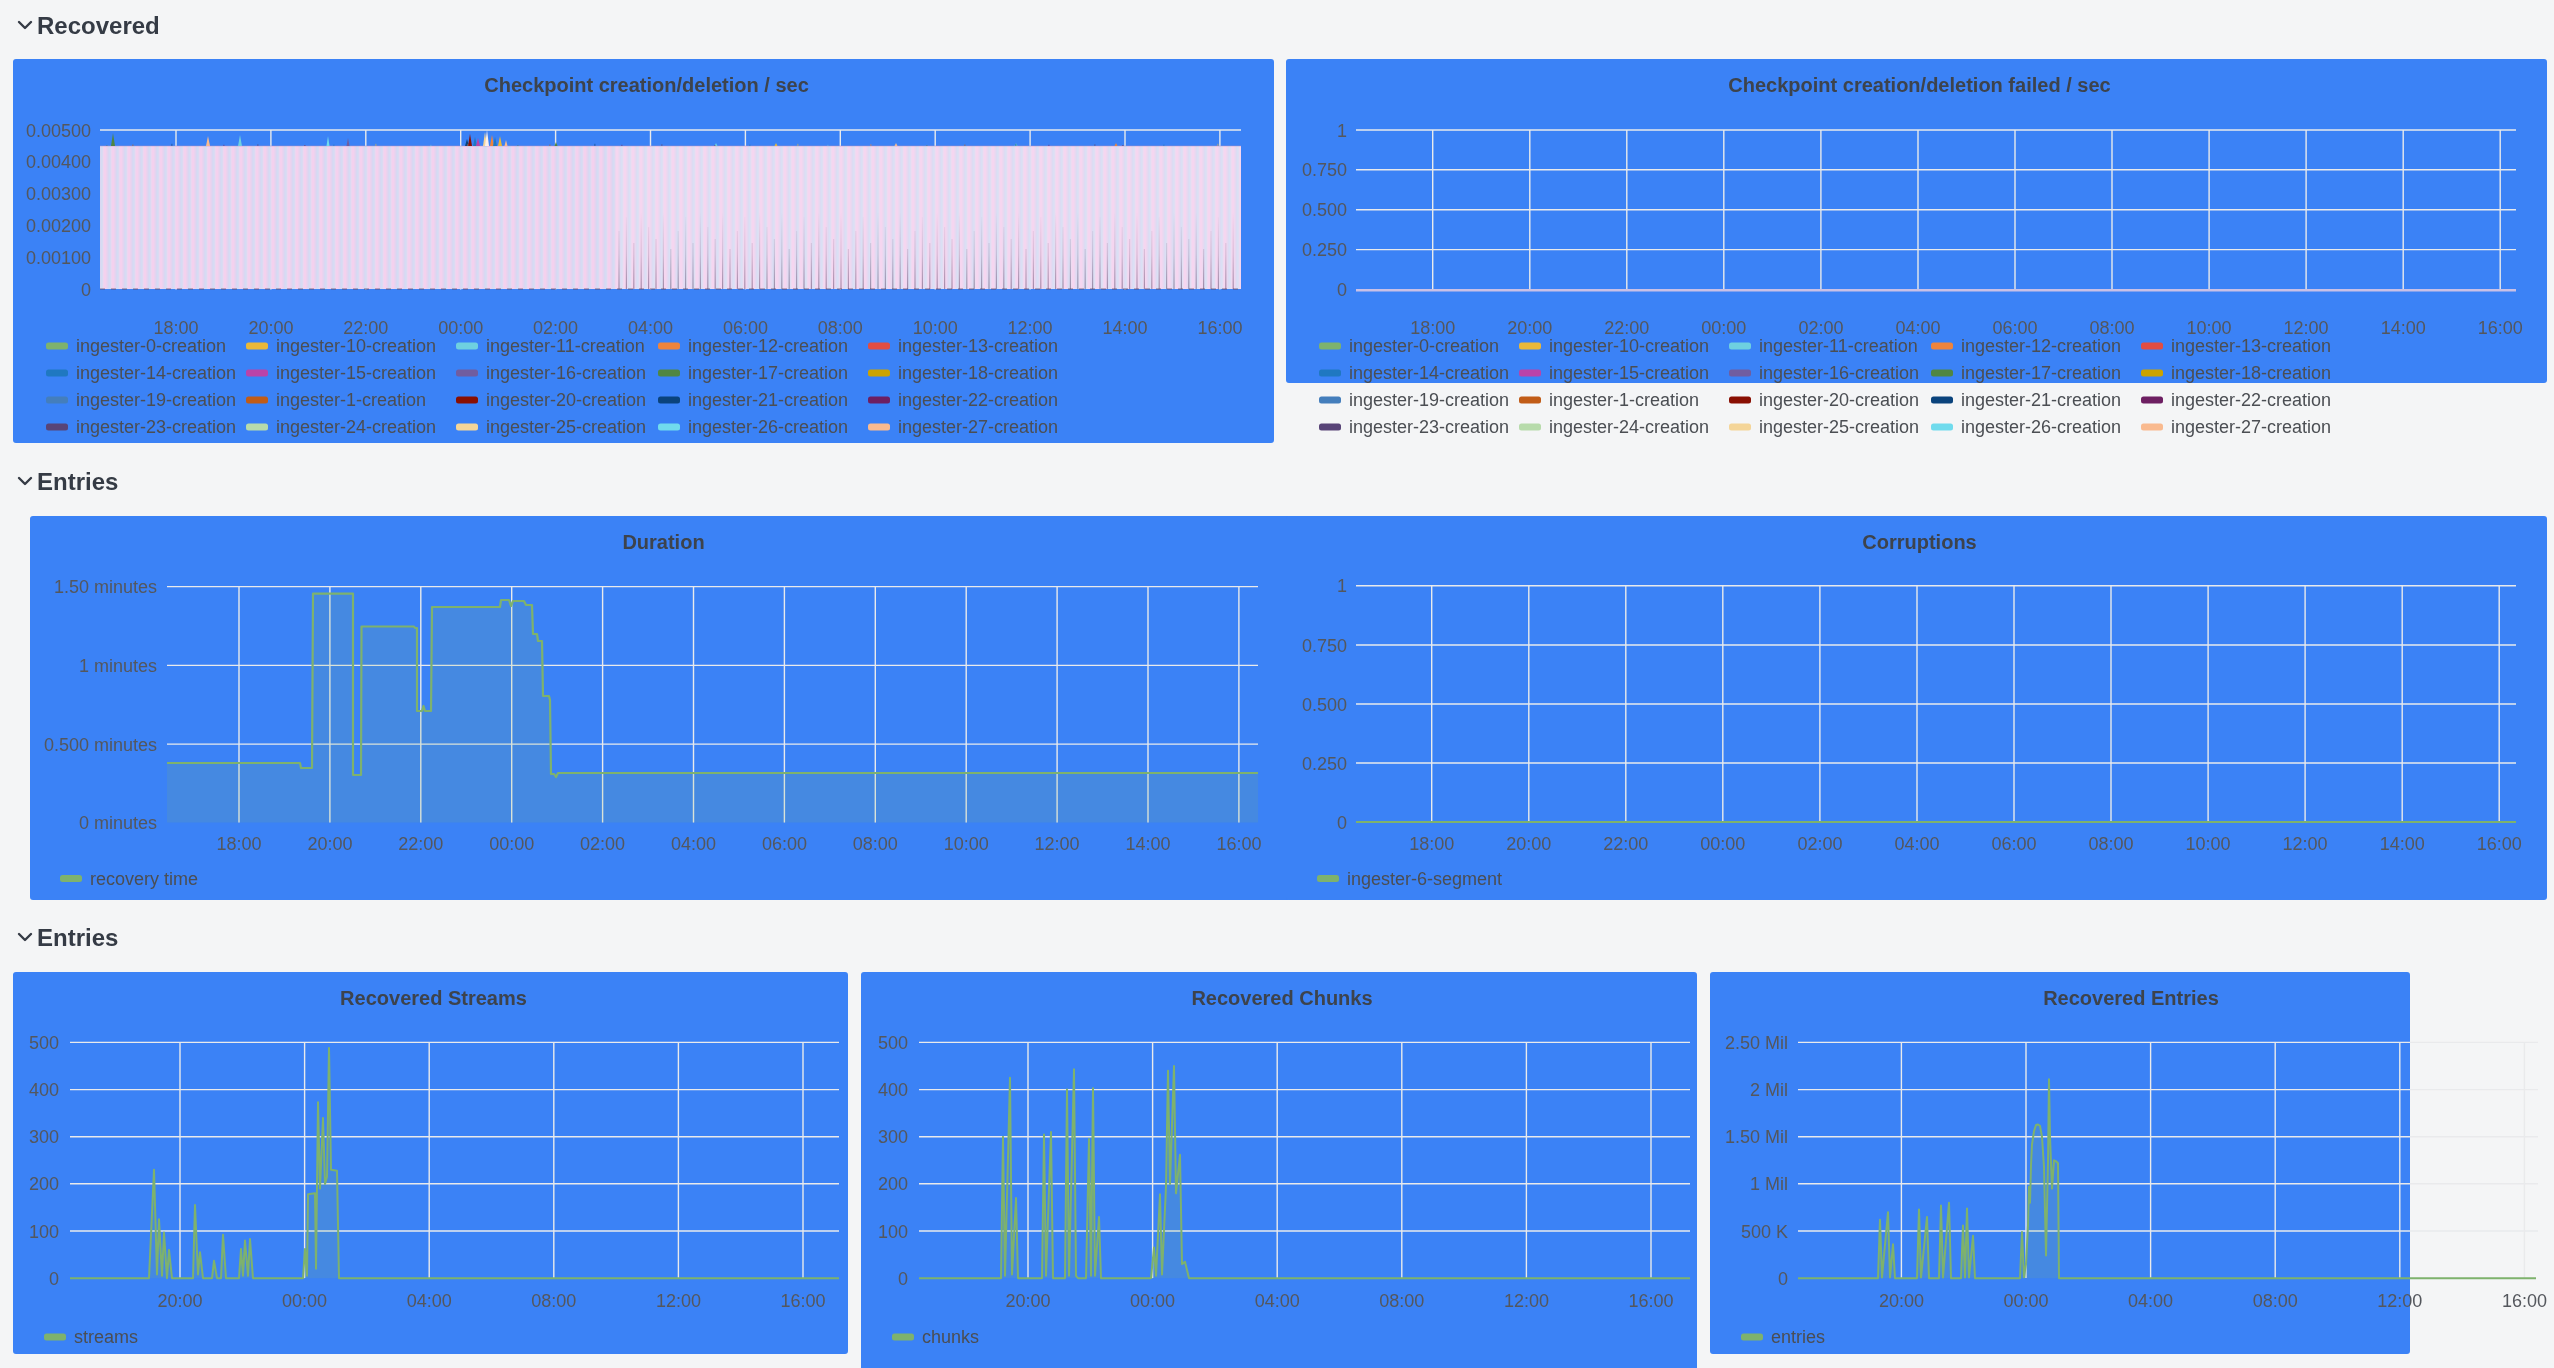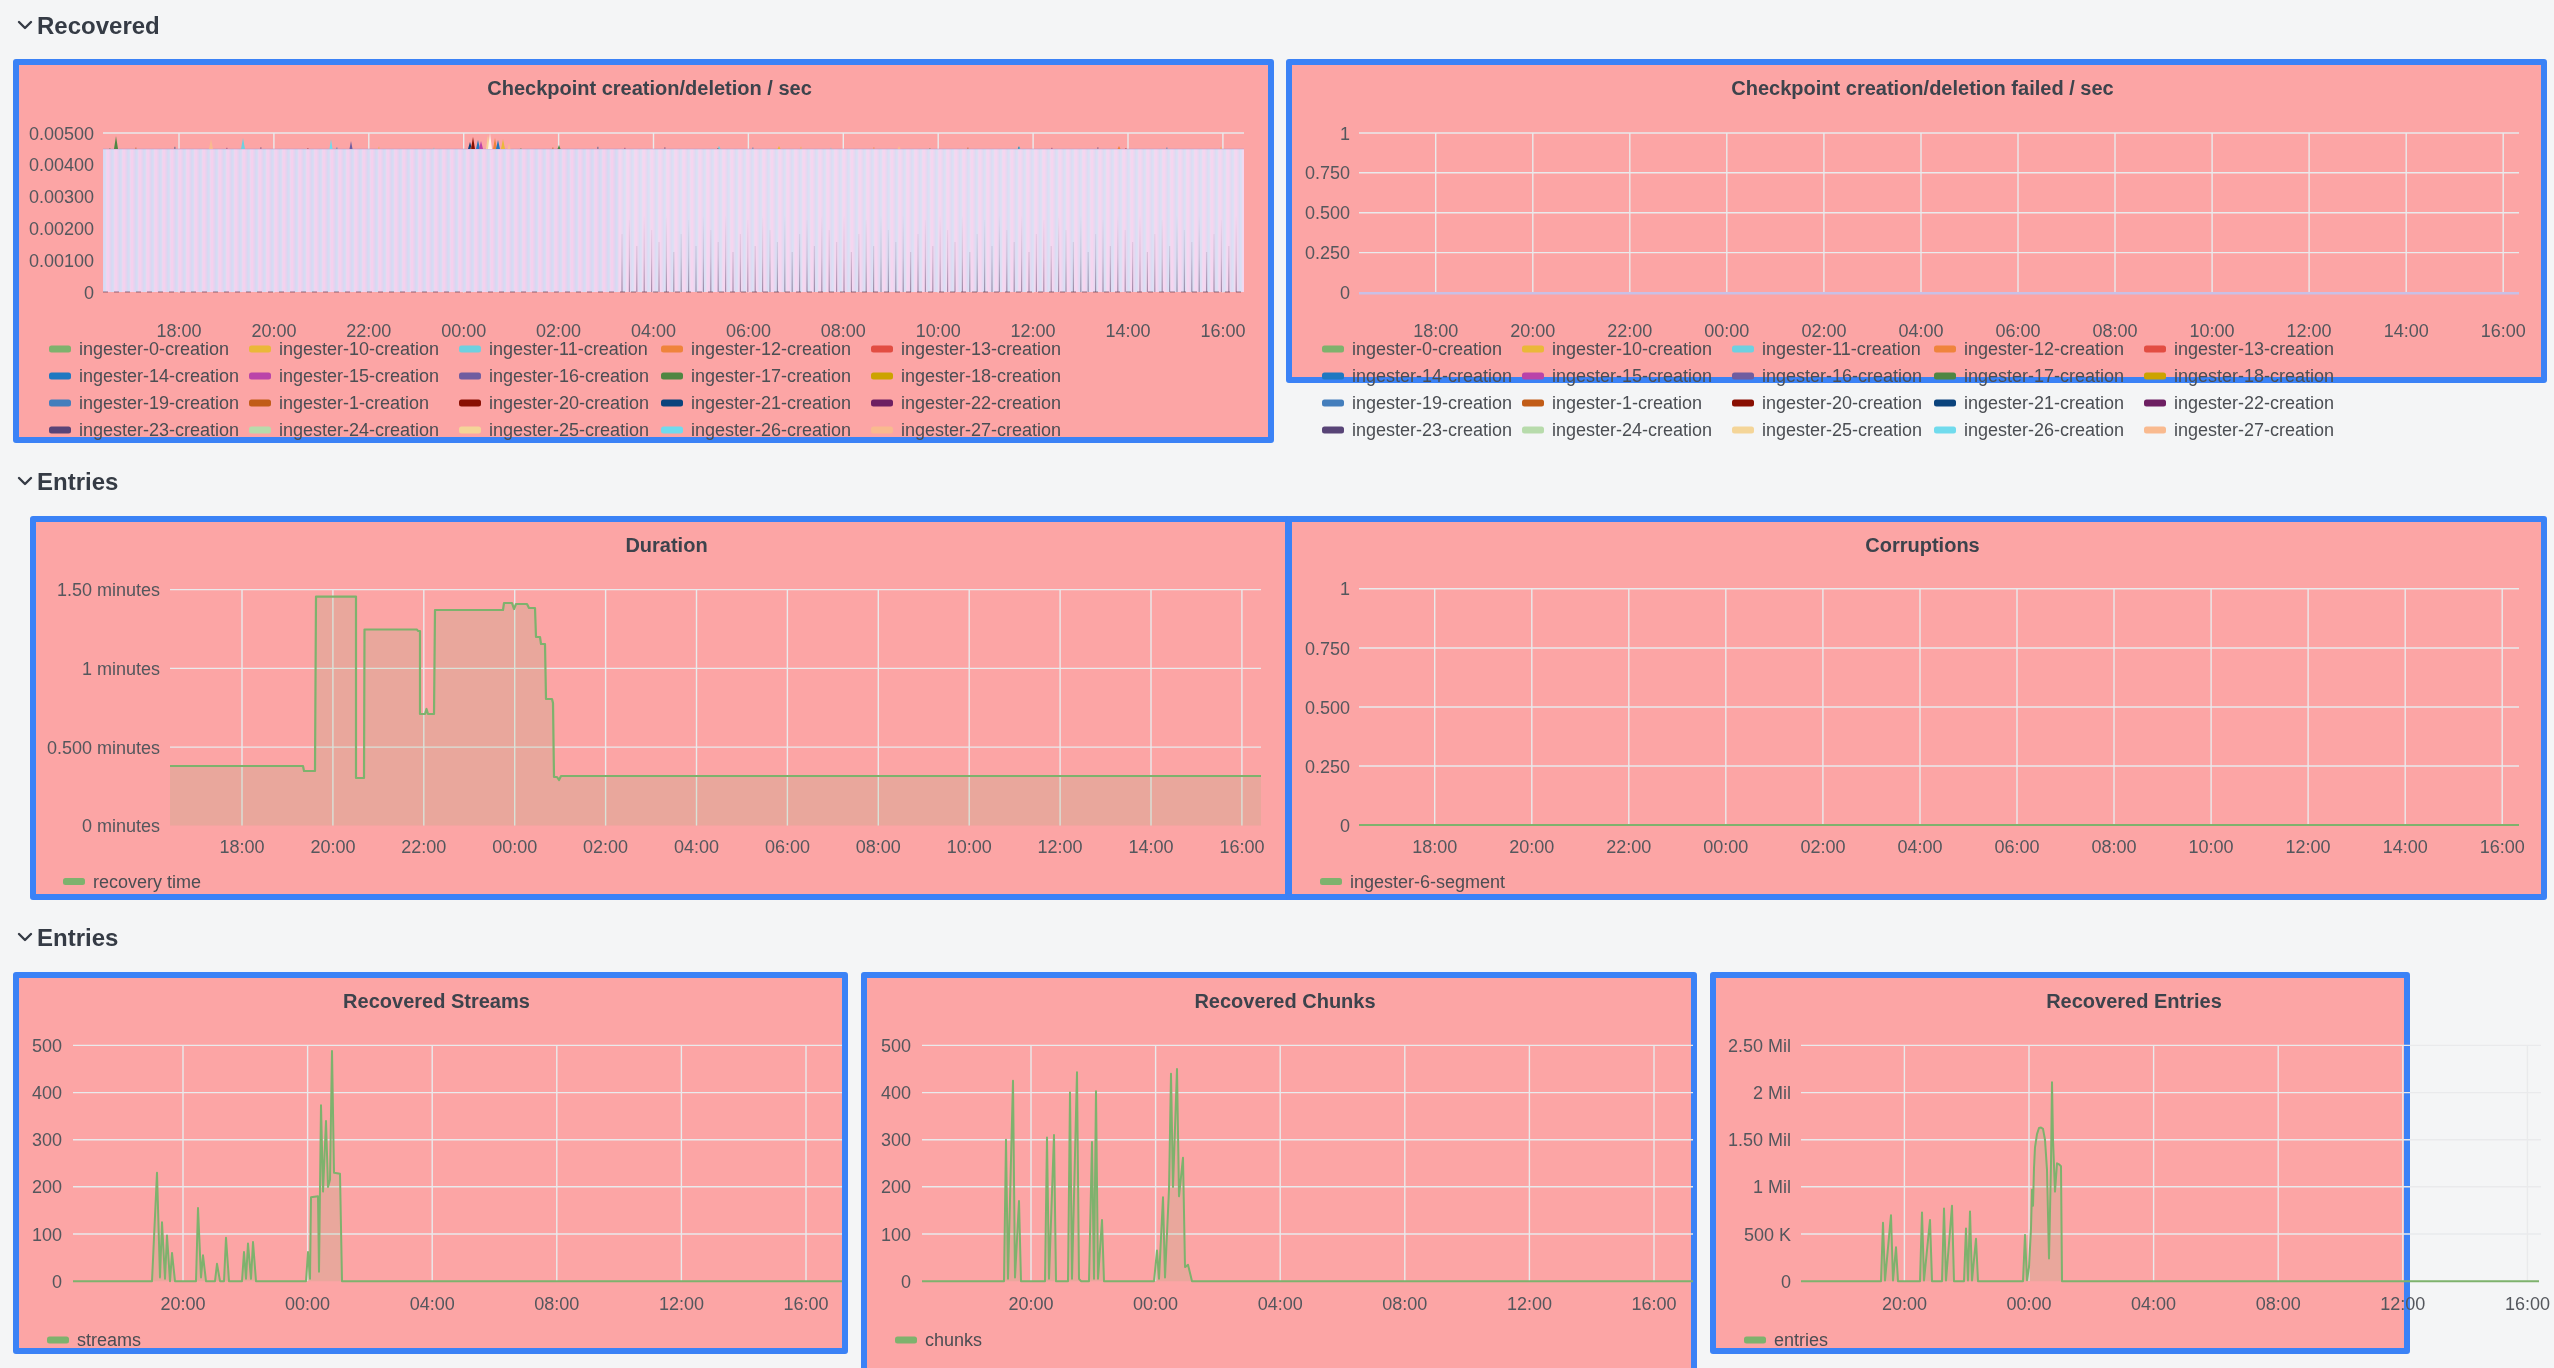--- a/index.html
+++ b/index.html
@@ -1,15 +1,15 @@
 <!DOCTYPE html>
 <html><head><meta charset="utf-8"><style>
 html,body{margin:0;padding:0;width:2554px;height:1368px;background:#f4f5f6;
 font-family:"Liberation Sans",sans-serif;overflow:hidden;}
-.panel{position:absolute;background:#fca5a5;border:6px solid #3b82f6;border-radius:3px;box-sizing:border-box;}
+.panel{position:absolute;background:#3b82f6;border:3px solid #3b82f6;border-radius:3px;box-sizing:border-box;}
 .sec{position:absolute;font-size:24px;font-weight:700;color:#353b45;}
 svg text{font-family:"Liberation Sans",sans-serif;}
 </style></head><body>
 <svg width="0" height="0" style="position:absolute">
     <defs>
 <pattern id="stripes" width="8" height="8" patternUnits="userSpaceOnUse">
 <rect width="8" height="8" fill="#d9d7f2"></rect>
 <rect x="0" width="2.8" height="8" fill="#f4d1ee"></rect>
 <rect x="2.8" width="1" height="8" fill="#e6d4f0"></rect>
 <rect x="5.2" width="1.5" height="8" fill="#d4def4"></rect>

